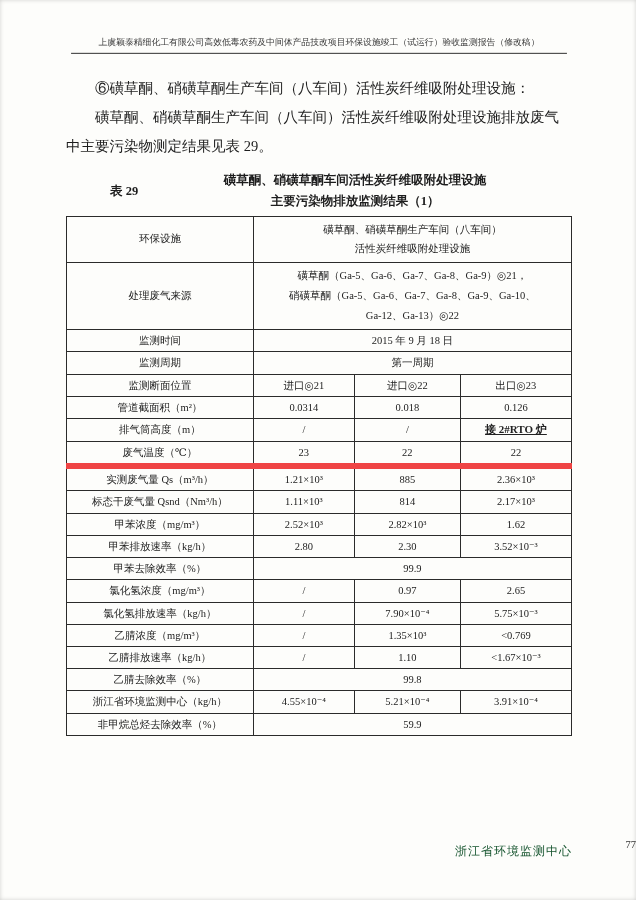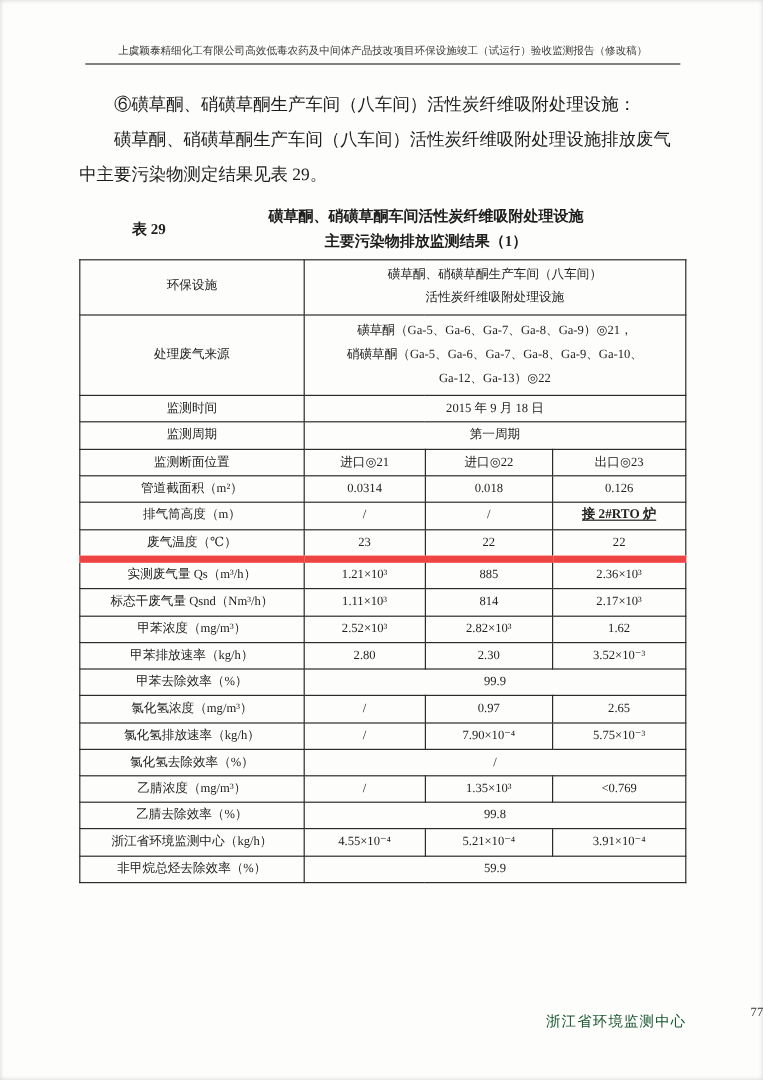--- a/index.html
+++ b/index.html
@@ -146,28 +146,30 @@
           <td>0.97</td>
           <td>2.65</td>
         </tr>
         <tr>
           <td>氯化氢排放速率（kg/h）</td>
           <td>/</td>
           <td>7.90×10⁻⁴</td>
           <td>5.75×10⁻³</td>
         </tr>
         <tr>
-          <td>氯化氢去除效率（%）</td>
-          <td colspan="3">/</td>
-        </tr>
-        <tr>
           <td>乙腈浓度（mg/m³）</td>
           <td>/</td>
           <td>1.35×10³</td>
           <td>&lt;0.769</td>
+        </tr>
+        <tr>
+          <td>乙腈排放速率（kg/h）</td>
+          <td>/</td>
+          <td>1.10</td>
+          <td>&lt;1.67×10⁻³</td>
         </tr>
         <tr>
           <td>乙腈去除效率（%）</td>
           <td colspan="3">99.8</td>
         </tr>
         <tr>
           <td>浙江省环境监测中心（kg/h）</td>
           <td>4.55×10⁻⁴</td>
           <td>5.21×10⁻⁴</td>
           <td>3.91×10⁻⁴</td>

